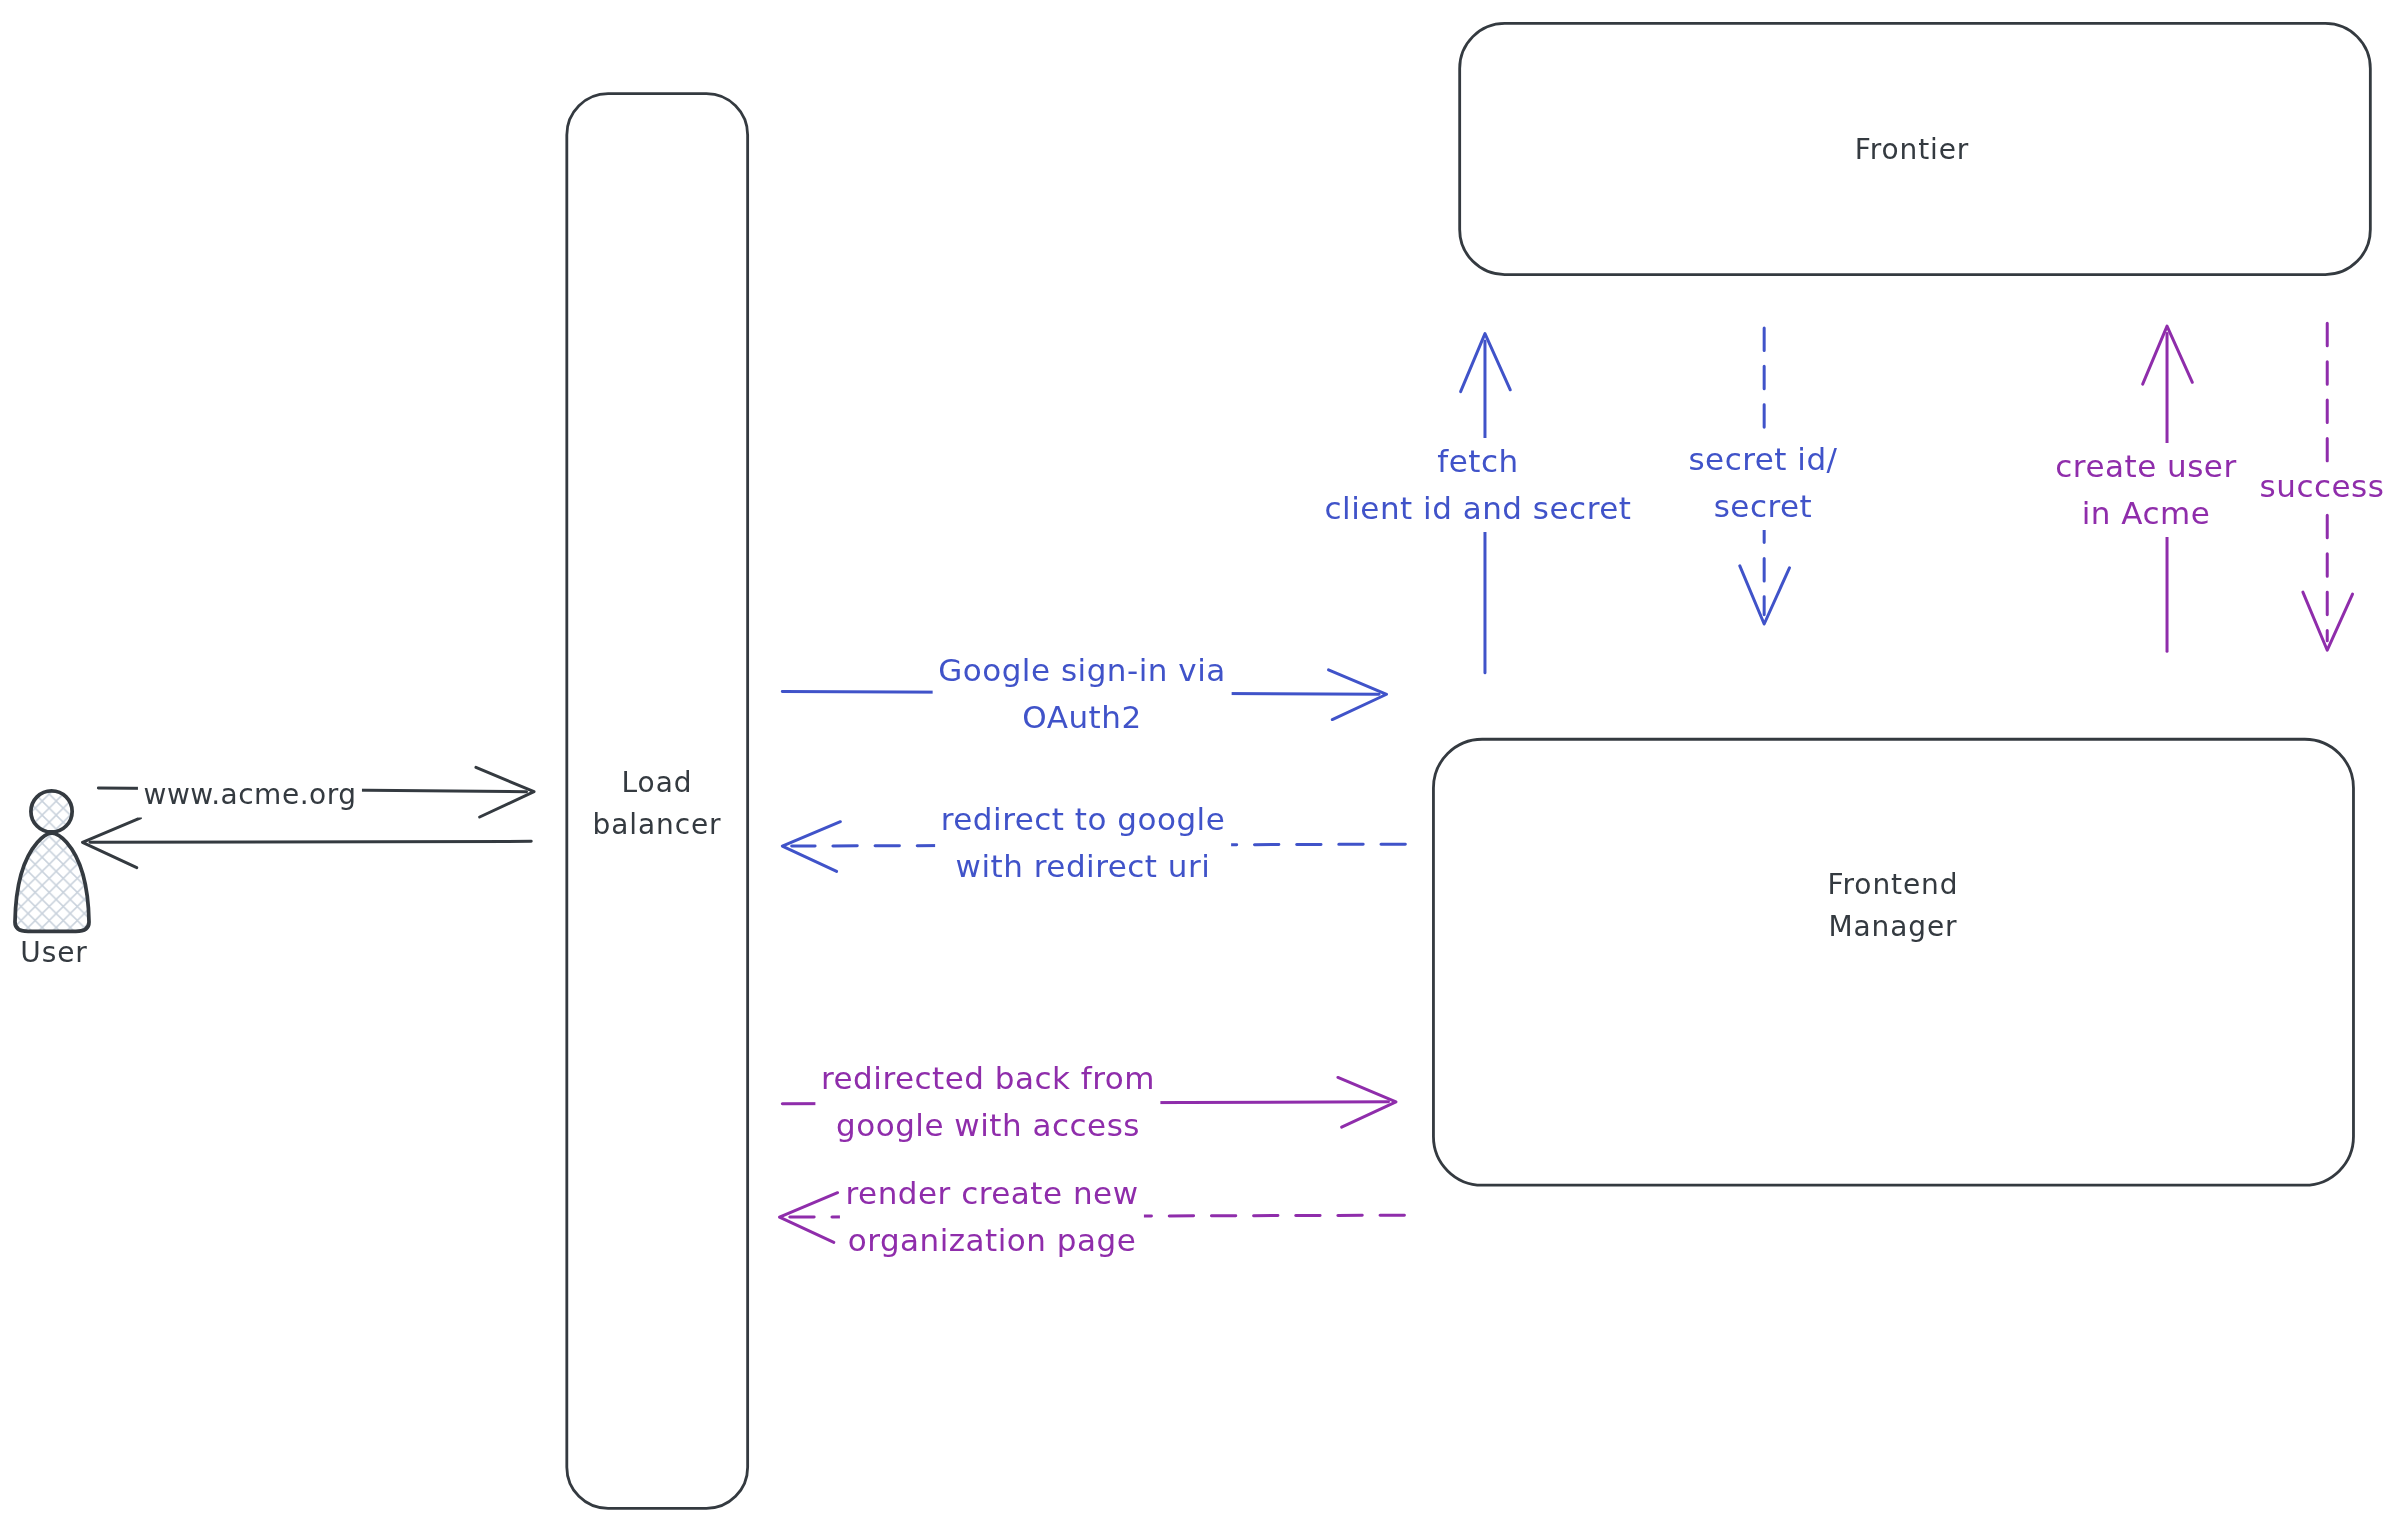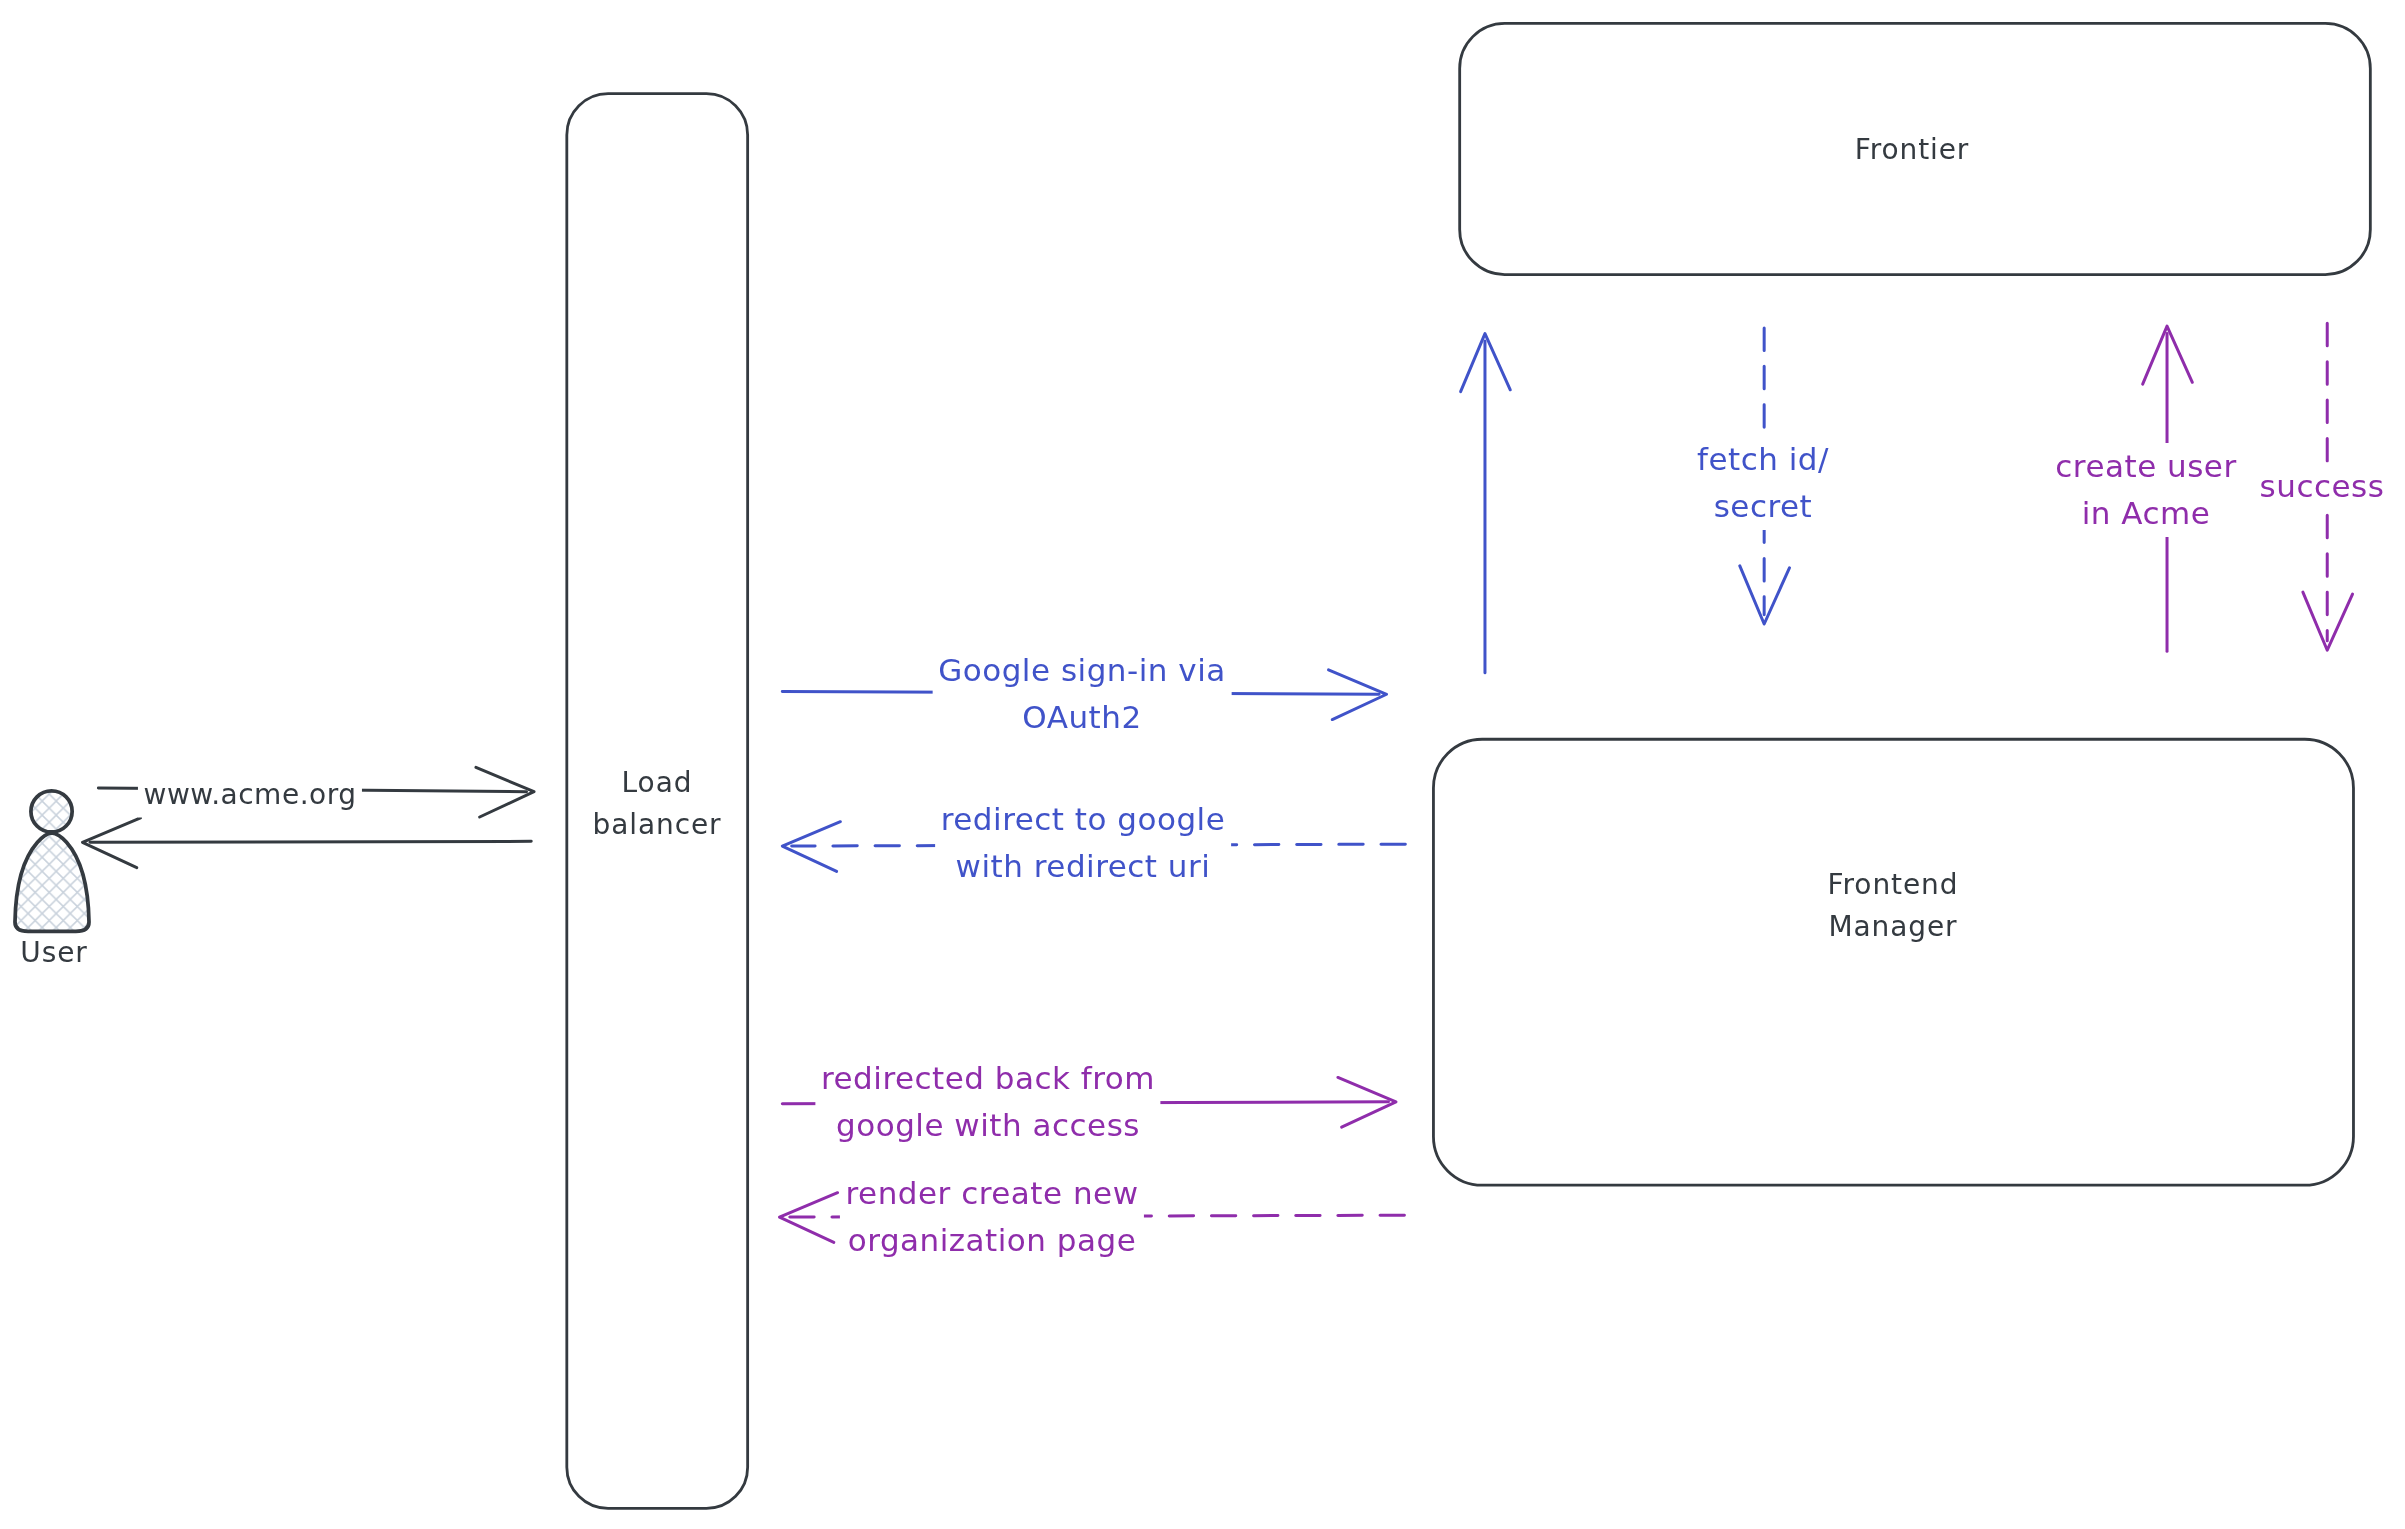--- a/index.html
+++ b/index.html
@@ -113,23 +113,27 @@
   <div class="lbl blue" style="left:1082px;top:694px;">
     <div>Google sign-in via</div>
     <div>OAuth2</div>
   </div>
 
   <div class="lbl blue" style="left:1083px;top:843px;">
     <div>redirect to google</div>
     <div>with redirect uri</div>
   </div>
 
+  <div class="lbl blue" style="left:1478px;top:485px;">
+    <div>fetch</div>
+    <div>client id and secret</div>
+  </div>
 
   <div class="lbl blue" style="left:1763px;top:483px;">
-    <div>fetch id/</div>
+    <div>secret id/</div>
     <div>secret</div>
   </div>
 
   <div class="lbl purple" style="left:2146px;top:490px;">
     <div>create user</div>
     <div>in Acme</div>
   </div>
 
   <div class="lbl purple" style="left:2322px;top:486px;z-index:3;">success</div>
 

